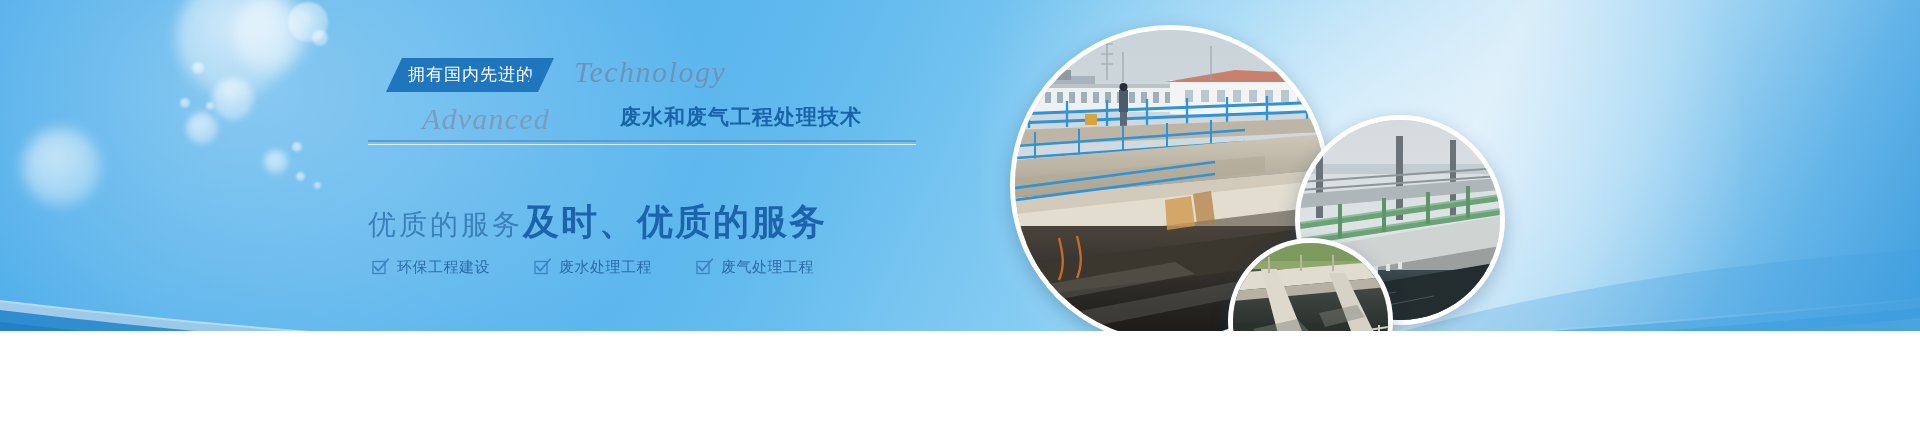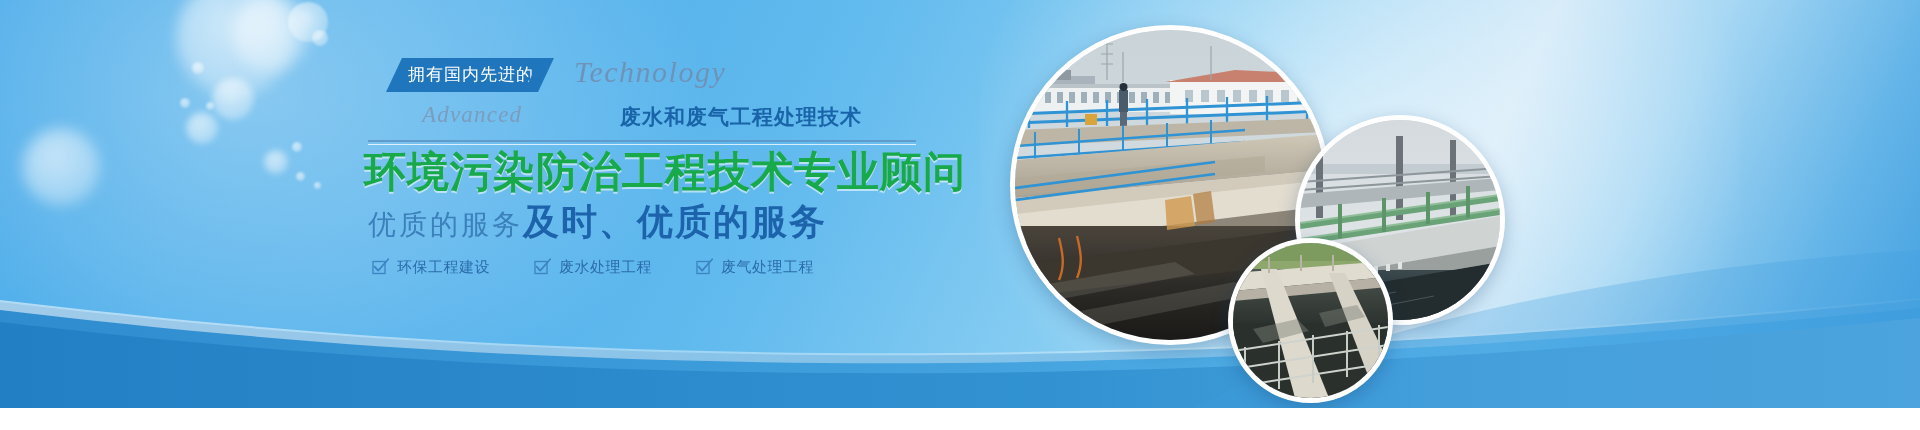--- a/index.html
+++ b/index.html
@@ -3,21 +3,21 @@
 <meta charset="utf-8">
 <style>
   html, body {
     margin: 0;
     padding: 0;
     background: #ffffff;
   }
   #banner {
     position: relative;
     width: 1920px;
-    height: 408px;
+    height: 331px;
     overflow: hidden;
     font-family: "Liberation Sans", "DejaVu Sans", sans-serif;
     
     background: linear-gradient(115deg,
         #3ea6e8 0%,
         #4badea 14%,
         #54b2ec 28%,
         #63bbee 42%,
         #8ed0f3 60%,
         #cfe8f8 74%,
@@ -128,21 +128,21 @@
     top: 42px;
     width: 560px;
     height: 34px;
   }
   .adv-word {
     position: absolute;
     left: 62px;
     top: 2px;
     font-family: "Liberation Serif", "DejaVu Serif", serif;
     font-style: italic;
-    font-size: 23px;
+    font-size: 30px;
     color: #7b9cbd;
     letter-spacing: 1.2px;
     white-space: nowrap;
   }
   .sub-cn {
     position: absolute;
     left: 212px;
     top: 3px;
     font-size: 21px;
     font-weight: bold;
@@ -299,21 +299,20 @@
     <div class="row-sub">
       <div class="adv-word">Advanced</div>
       <div class="sub-cn">废水和废气工程处理技术</div>
     </div>
 
     <div class="rule-wrap">
       <div class="rule-a"></div>
       <div class="rule-b"></div>
     </div>
 
-    <div class="headline">环境污染防治工程技术专业顾问</div>
 
     <div class="serviceline">
       <span class="light">优质的服务</span><span class="strong">及时、优质的服务</span>
     </div>
 
     <div class="features">
 
       <div class="feature">
         <span class="check-icon">
           <svg viewBox="0 0 17 17" width="17" height="17">

